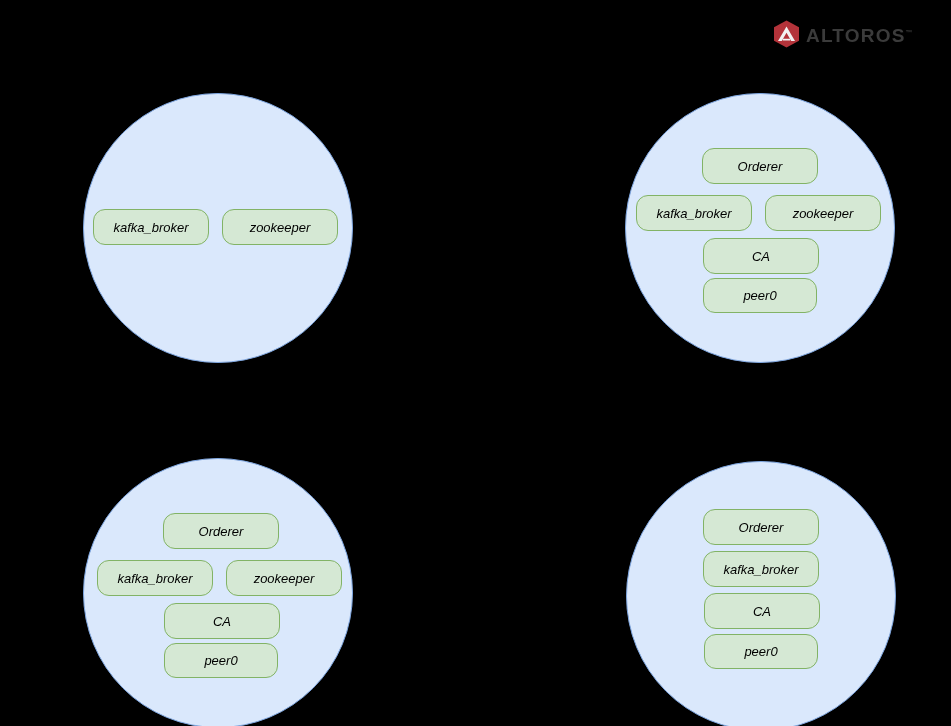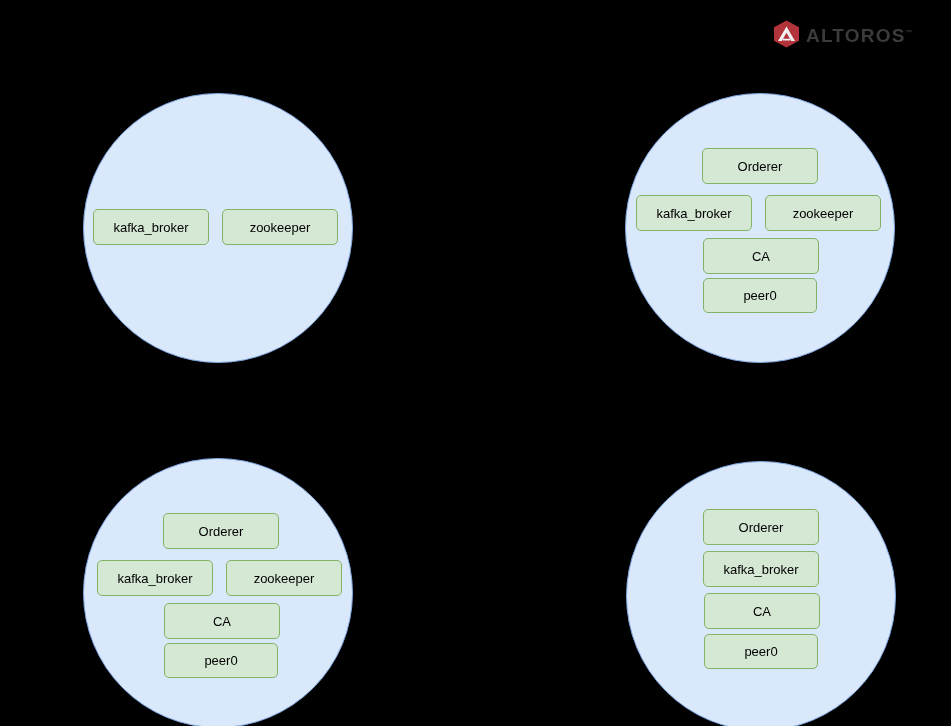--- a/index.html
+++ b/index.html
@@ -60,29 +60,30 @@
     border: 1px solid #7ea6e0;
     box-sizing: border-box;
   }
 
   
   .service-box {
     position: absolute;
     box-sizing: border-box;
     background: #d5e8d4;
     border: 1px solid #82b366;
-    border-radius: 5px;
+    border-radius: 12px;
     display: flex;
     align-items: center;
     justify-content: center;
     color: #000000;
     font-size: 13px;
     font-family: "Liberation Sans", sans-serif;
     line-height: 1;
     white-space: nowrap;
+    font-style: italic;
   }
 </style>
 </head>
 <body>
 
 <div id="canvas">
 
   <div class="logo">
     <svg class="logo-mark" viewBox="0 0 54 56" xmlns="http://www.w3.org/2000/svg" aria-hidden="true">
       <polygon points="27,1 52,14.5 52,41.5 27,55 2,41.5 2,14.5" fill="#b3333a"></polygon>

